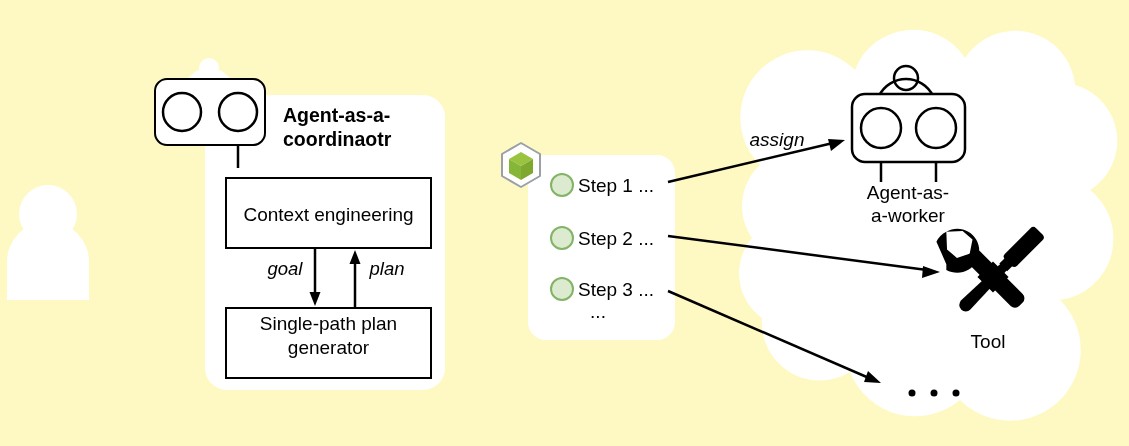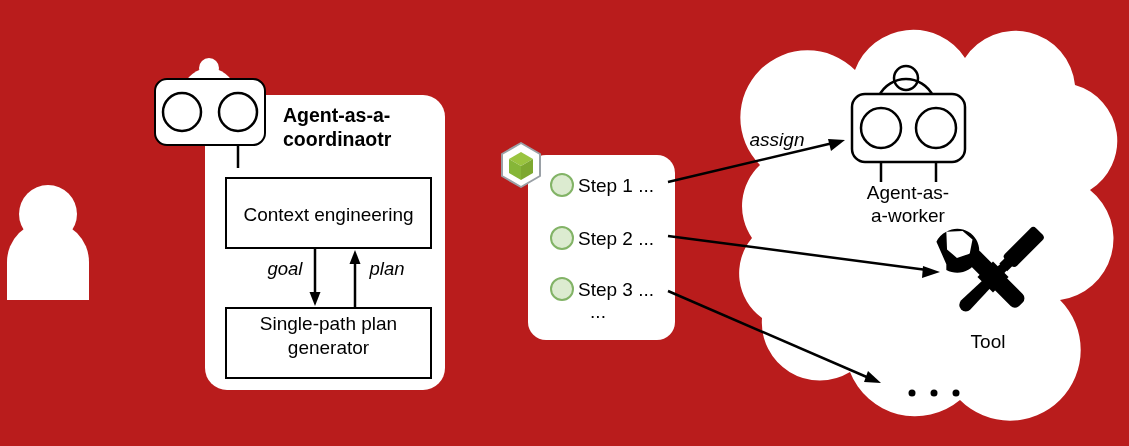--- a/index.html
+++ b/index.html
@@ -10,21 +10,21 @@
   body {
     width: 1129px;
     height: 446px;
     overflow: hidden;
     font-family: "Liberation Sans", sans-serif;
   }
   #stage {
     position: relative;
     width: 1129px;
     height: 446px;
-    background: #b91c1c;
+    background: #fef9c3;
   }
   svg#diagram {
     position: absolute;
     left: 0;
     top: 0;
     width: 1129px;
     height: 446px;
     display: block;
   }
   .lbl {

